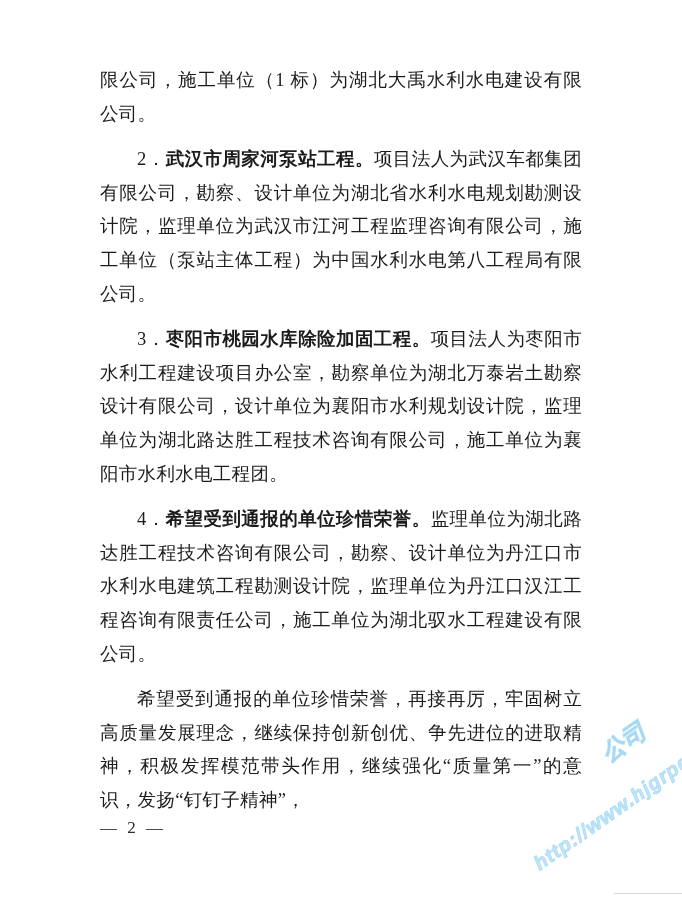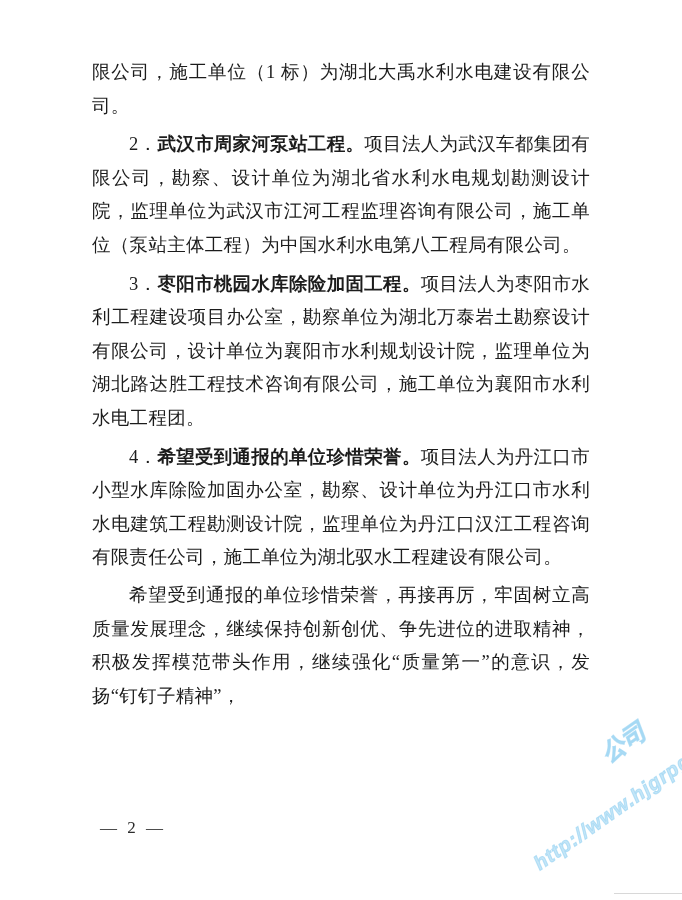--- a/index.html
+++ b/index.html
@@ -12,26 +12,26 @@
     color:#1c1c1c;
   }
   .doc-body{
     position:absolute;
     left:88px;top:52px;width:506px;
     text-align:justify;
     font-size:18.5px;
     line-height:33.6px;
     letter-spacing:0.3px;
   }
-  .para{margin:4px;padding:0;text-indent:0;}
+  .para{margin:12px;padding:0;text-indent:0;}
   .para.indent{text-indent:2em;}
   .seg{display:inline;}
   .seg.bold{
     font-weight:700;
-    font-family:Liberation Sans, sans-serif;
+    font-family:Liberation Serif, serif;
   }
   .page-number{
     position:absolute;
     left:100px;top:818px;
     font-size:17px;
     letter-spacing:3px;
     color:#2c2c2c;
   }
   .wm{
     position:absolute;
@@ -56,21 +56,21 @@
 </style>
 </head>
 <body>
 
 <div class="page">
 
   <div class="doc-body">
       <p class="para"><span class="seg">限公司，施工单位（1 标）为湖北大禹水利水电建设有限公司。</span></p>
       <p class="para indent"><span class="seg">2．</span><span class="seg bold">武汉市周家河泵站工程。</span><span class="seg">项目法人为武汉车都集团有限公司，勘察、设计单位为湖北省水利水电规划勘测设计院，监理单位为武汉市江河工程监理咨询有限公司，施工单位（泵站主体工程）为中国水利水电第八工程局有限公司。</span></p>
       <p class="para indent"><span class="seg">3．</span><span class="seg bold">枣阳市桃园水库除险加固工程。</span><span class="seg">项目法人为枣阳市水利工程建设项目办公室，勘察单位为湖北万泰岩土勘察设计有限公司，设计单位为襄阳市水利规划设计院，监理单位为湖北路达胜工程技术咨询有限公司，施工单位为襄阳市水利水电工程团。</span></p>
-      <p class="para indent"><span class="seg">4．</span><span class="seg bold">希望受到通报的单位珍惜荣誉。</span><span class="seg">项目法人为丹江口市小型水库除险加固办公室，勘察、设计单位为丹江口市水利水电建筑工程勘测设计院，监理单位为丹江口汉江工程咨询有限责任公司，施工单位为湖北驭水工程建设有限公司。</span></p>
+      <p class="para indent"><span class="seg">4．</span><span class="seg bold">希望受到通报的单位珍惜荣誉。</span><span class="seg">监理单位为湖北路达胜工程技术咨询有限公司，勘察、设计单位为丹江口市水利水电建筑工程勘测设计院，监理单位为丹江口汉江工程咨询有限责任公司，施工单位为湖北驭水工程建设有限公司。</span></p>
       <p class="para indent"><span class="seg">希望受到通报的单位珍惜荣誉，再接再厉，牢固树立高质量发展理念，继续保持创新创优、争先进位的进取精神，积极发挥模范带头作用，继续强化“质量第一”的意识，发扬“钉钉子精神”，</span></p>
     </div>
 
   <span class="wm wm-company">公司</span>
 
   <span class="wm wm-url">http://www.hjgrpge.com</span>
 
   <div class="page-number">— 2 —</div>
 
   <div class="scan-edge"></div>

